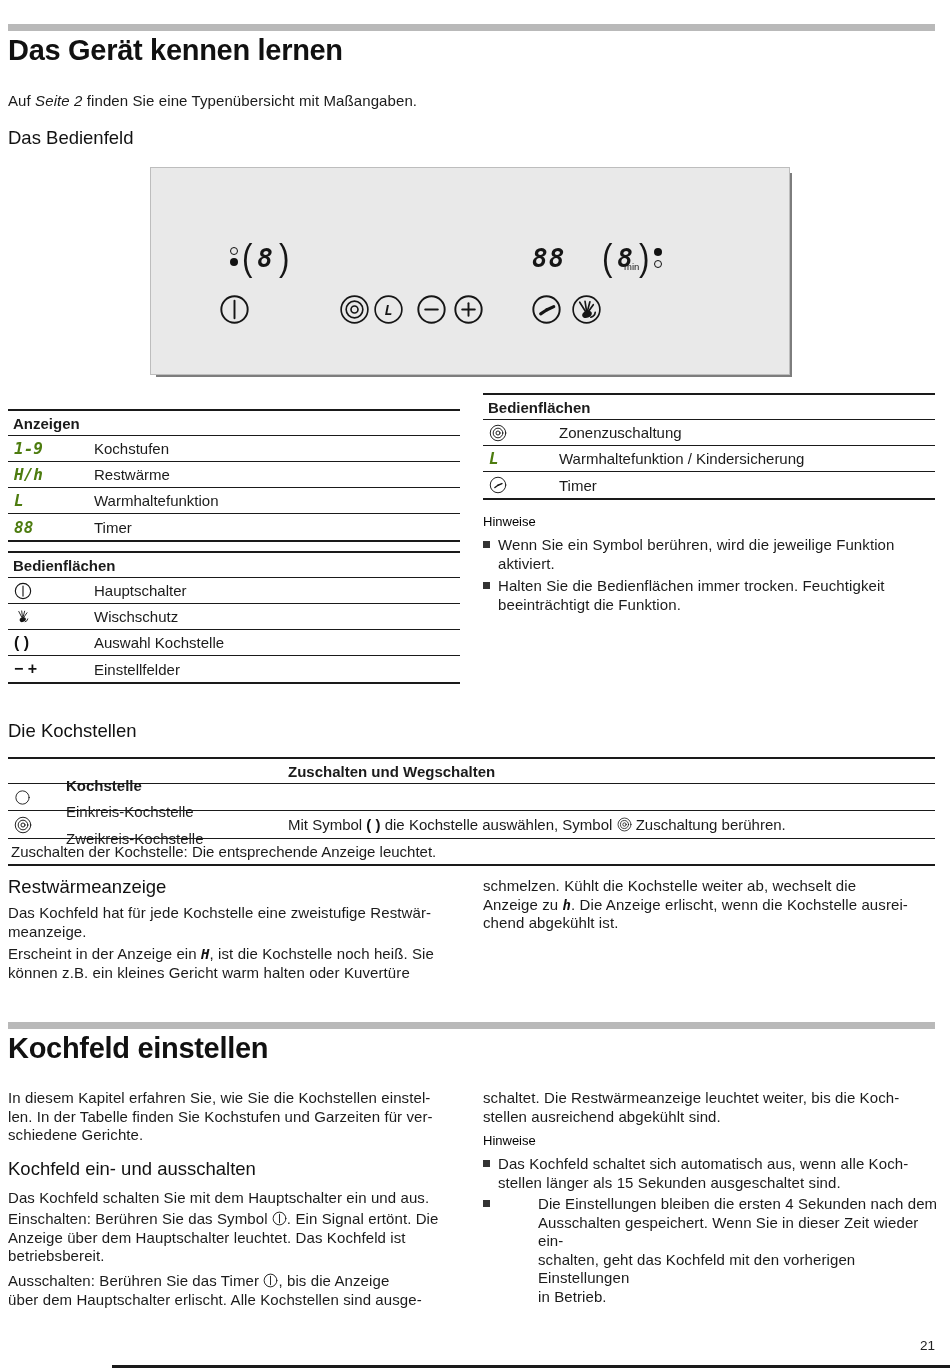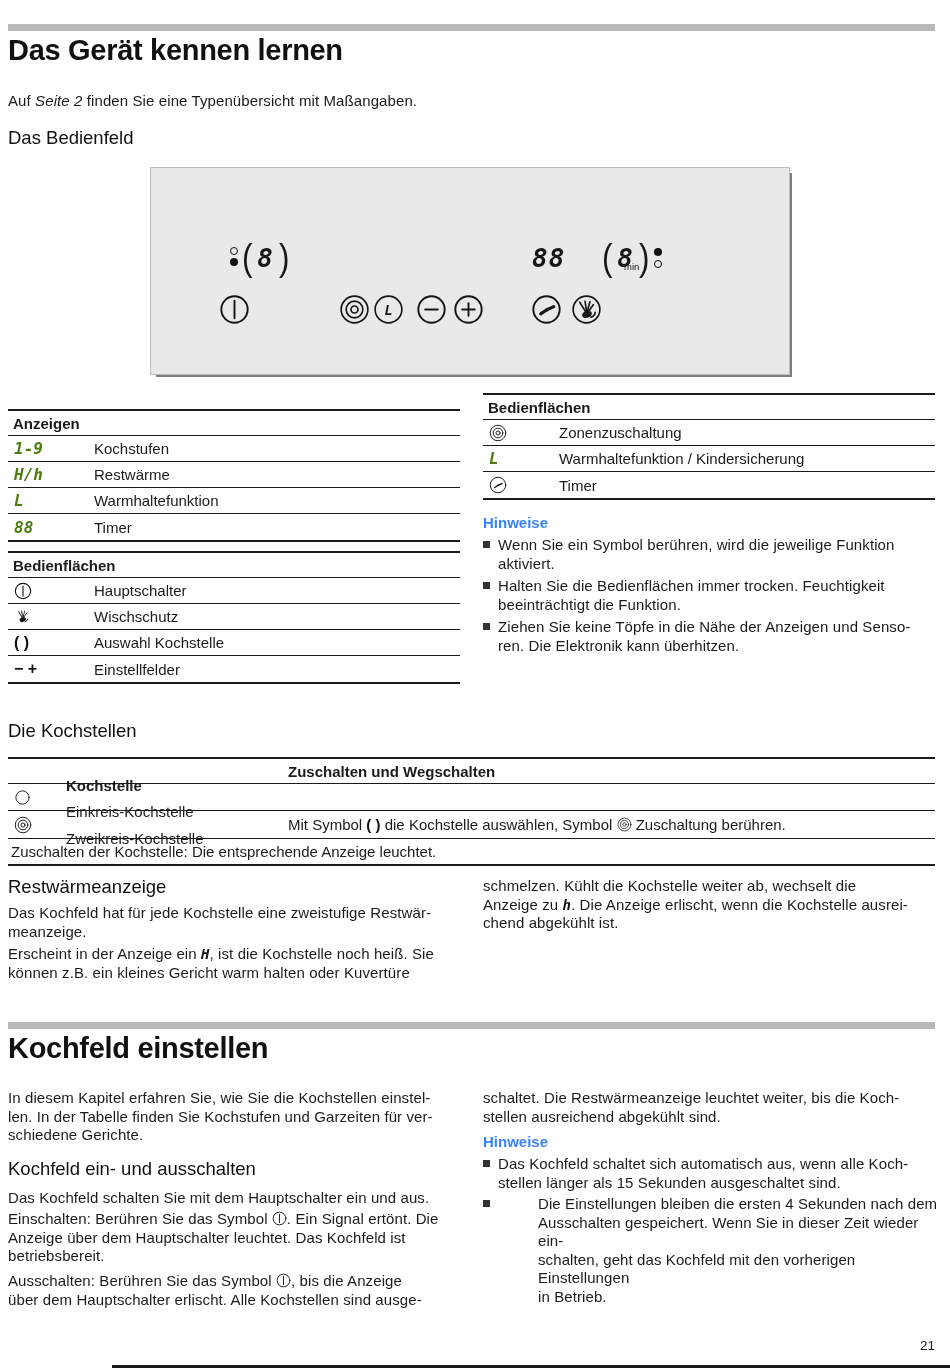--- a/index.html
+++ b/index.html
@@ -1,21 +1,21 @@
 <!DOCTYPE html>
 <html><head>
 <meta charset="utf-8">
 <style>
   html,body{margin:0;padding:0;background:#fff;}
   .page{position:relative;width:950px;height:1368px;background:#ffffff;overflow:hidden;
         font-family:"Liberation Sans",sans-serif;color:#1b1b1b;}
   .abs{position:absolute;}
   .h1{font-size:29px;font-weight:700;color:#111;letter-spacing:-0.3px;margin:0;}
   .h2{font-size:18.5px;font-weight:400;color:#111;margin:0;}
-  .h3{font-size:15px;font-weight:700;color:#3b82f6;margin:0;}
+  .h3{font-size:13px;font-weight:400;color:#000000;margin:0;}
   .body{font-size:15px;line-height:18.5px;margin:0;white-space:pre-line;letter-spacing:0.1px;}
   .graybar{background:#b9b9b9;height:7px;}
   .seg{font-family:"DejaVu Sans Mono",monospace;font-style:italic;font-weight:700;font-size:16px;color:#4d7c0f;}
   .seg-inline{font-family:"DejaVu Sans Mono",monospace;font-style:italic;font-weight:700;font-size:14px;color:#111;}
   .boldsym{font-weight:700;font-size:16px;color:#111;}
   
   .tbl{border-top:2px solid #1a1a1a;border-bottom:2px solid #1a1a1a;font-size:15px;box-sizing:border-box;}
   .thead{display:flex;align-items:center;height:25px;font-weight:700;border-bottom:1px solid #1a1a1a;padding-left:5px;box-sizing:border-box;}
   .trow{display:flex;align-items:center;height:26px;border-bottom:1px solid #1a1a1a;box-sizing:border-box;}
   .trow:last-child{border-bottom:none;}
@@ -202,25 +202,20 @@
   <div class="abs bullet" style="left:483px;top:536px;width:452px;">
       <span class="square"></span>
       <span class="body">Wenn Sie ein Symbol berühren, wird die jeweilige Funktion
 aktiviert.</span>
     </div>
   <div class="abs bullet" style="left:483px;top:577px;width:452px;">
       <span class="square"></span>
       <span class="body">Halten Sie die Bedienflächen immer trocken. Feuchtigkeit
 beeinträchtigt die Funktion.</span>
     </div>
-  <div class="abs bullet" style="left:483px;top:618px;width:452px;">
-      <span class="square"></span>
-      <span class="body">Ziehen Sie keine Töpfe in die Nähe der Anzeigen und Senso-
-ren. Die Elektronik kann überhitzen.</span>
-    </div>
 
   <h2 class="abs h2" style="left:8px;top:720px;">Die Kochstellen</h2>
   <div class="abs tbl" style="left:8px;top:757px;width:927px;">
     <div class="ksrow" style="height:25px;font-weight:700;">
         <span class="ks-c1"></span>
         <span class="ks-c2">Kochstelle</span>
         <span class="ks-c3">Zuschalten und Wegschalten</span>
       </div>
     <div class="ksrow" style="height:27px;">
         <span class="ks-c1">
@@ -266,21 +261,21 @@
 len. In der Tabelle finden Sie Kochstufen und Garzeiten für ver-
 schiedene Gerichte.</p>
   <h2 class="abs h2" style="left:8px;top:1158px;">Kochfeld ein- und ausschalten</h2>
   <p class="abs body" style="left:8px;top:1189px;width:460px;">Das Kochfeld schalten Sie mit dem Hauptschalter ein und aus.</p>
   <p class="abs body" style="left:8px;top:1210px;width:456px;"><span>Einschalten: Berühren Sie das Symbol </span><span class="ipwr"><svg width="15" height="15" viewBox="0 0 32 32">
           <circle class="st" cx="16" cy="16" r="13.6"></circle>
           <line class="st" x1="16" y1="7" x2="16" y2="25"></line>
         </svg></span><span>. Ein Signal ertönt. Die
 Anzeige über dem Hauptschalter leuchtet. Das Kochfeld ist
 betriebsbereit.</span></p>
-  <p class="abs body" style="left:8px;top:1272px;width:456px;"><span>Ausschalten: Berühren Sie das Symbol </span><span class="ipwr"><svg width="15" height="15" viewBox="0 0 32 32">
+  <p class="abs body" style="left:8px;top:1272px;width:456px;"><span>Ausschalten: Berühren Sie das Timer </span><span class="ipwr"><svg width="15" height="15" viewBox="0 0 32 32">
           <circle class="st" cx="16" cy="16" r="13.6"></circle>
           <line class="st" x1="16" y1="7" x2="16" y2="25"></line>
         </svg></span><span>, bis die Anzeige
 über dem Hauptschalter erlischt. Alle Kochstellen sind ausge-</span></p>
   <p class="abs body" style="left:483px;top:1089px;width:456px;">schaltet. Die Restwärmeanzeige leuchtet weiter, bis die Koch-
 stellen ausreichend abgekühlt sind.</p>
   <h3 class="abs h3" style="left:483px;top:1133px;">Hinweise</h3>
   <div class="abs bullet" style="left:483px;top:1155px;width:456px;">
       <span class="square"></span>
       <span class="body">Das Kochfeld schaltet sich automatisch aus, wenn alle Koch-

